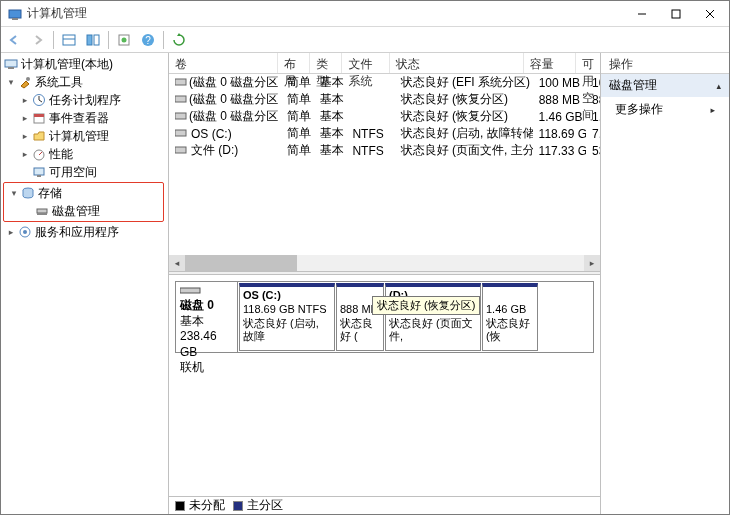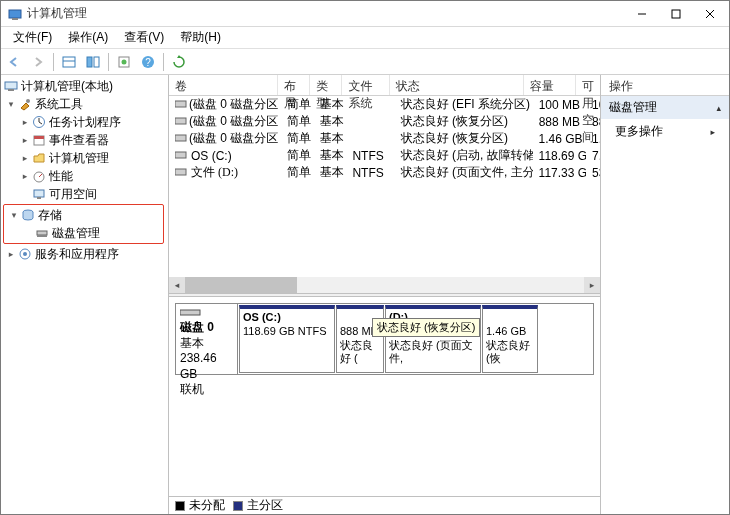--- a/index.html
+++ b/index.html
@@ -93,26 +93,20 @@
         </svg>
       </div>
     <div class="win-btn close">
         <svg width="10" height="10">
           <line x1="1" y1="1" x2="9" y2="9" stroke="#000"></line>
           <line x1="9" y1="1" x2="1" y2="9" stroke="#000"></line>
         </svg>
       </div>
   </div>
 
-  <div class="menubar">
-    <span class="menu-item">文件(F)</span>
-    <span class="menu-item">操作(A)</span>
-    <span class="menu-item">查看(V)</span>
-    <span class="menu-item">帮助(H)</span>
-  </div>
 
   <div class="toolbar">
     <div class="tb-btn">
         <svg width="14" height="14">
           <path d="M9 3 L4 7 L9 11" fill="none" stroke="#7aa7d8" stroke-width="2"></path>
         </svg>
       </div>
     <div class="tb-btn">
         <svg width="14" height="14">
           <path d="M5 3 L10 7 L5 11" fill="none" stroke="#bbb" stroke-width="2"></path>
@@ -339,21 +333,21 @@
                 <span>OS (C:)</span>
               </div>
               <div class="vc" style="width:36px">简单</div>
               <div class="vc" style="width:36px">基本</div>
               <div class="vc" style="width:54px">NTFS</div>
               <div class="vc" style="width:158px">状态良好 (启动, 故障转储, 主分区)</div>
               <div class="vc" style="width:60px;text-align:right">118.69 GB</div>
               <div class="vc" style="flex:1;text-align:right;padding-right:8px">7.88 GB</div>
             </div>
             <div class="vol-row">
-              <div class="vc" style="width:128px;display:flex;align-items:center;font-family:Liberation Serif, serif;">
+              <div class="vc" style="width:128px;display:flex;align-items:center;">
                 <span class="vol-icon">
                   <svg width="12" height="10">
                     <rect x="0" y="2" width="11" height="6" fill="#cfcfcf" stroke="#666"></rect>
                   </svg>
                 </span>
                 <span>文件 (D:)</span>
               </div>
               <div class="vc" style="width:36px">简单</div>
               <div class="vc" style="width:36px">基本</div>
               <div class="vc" style="width:54px">NTFS</div>
@@ -380,21 +374,21 @@
                 <svg width="22" height="10">
                   <rect x="0" y="2" width="20" height="5" fill="#ccc" stroke="#555"></rect>
                 </svg>
               </span>
             <b>磁盘 0</b><br>
             <span>基本</span><br>
             <span>238.46 GB</span><br>
             <span>联机</span>
           </div>
           <div id="parts" style="flex:1;display:flex;">
-              <div class="part" style="width: 96px;"><b>OS  (C:)</b><br><span>118.69 GB NTFS</span><br></div>
+              <div class="part" style="width: 96px;"><b>OS  (C:)</b><br><span>118.69 GB NTFS</span><br><span>状态良好 (启动, 故障</span></div>
               <div class="part" style="width: 48px;"><br><span>888 MB</span><br><span>状态良好 (</span></div>
               <div class="part" style="width: 96px;"><b>  (D:)</b><br><span>117.33 GB NTFS</span><br><span>状态良好 (页面文件, </span></div>
               <div class="part" style="width: 56px;"><br><span>1.46 GB</span><br><span>状态良好 (恢</span></div>
             </div>
           <div class="tooltip" style="top:14px; left:196px;">状态良好 (恢复分区)</div>
         </div>
         <div style="flex:1"></div>
         <div class="legend">
           <span><span class="legend-sq unalloc"></span><span>未分配</span></span>
           <span><span class="legend-sq primary"></span><span>主分区</span></span>

